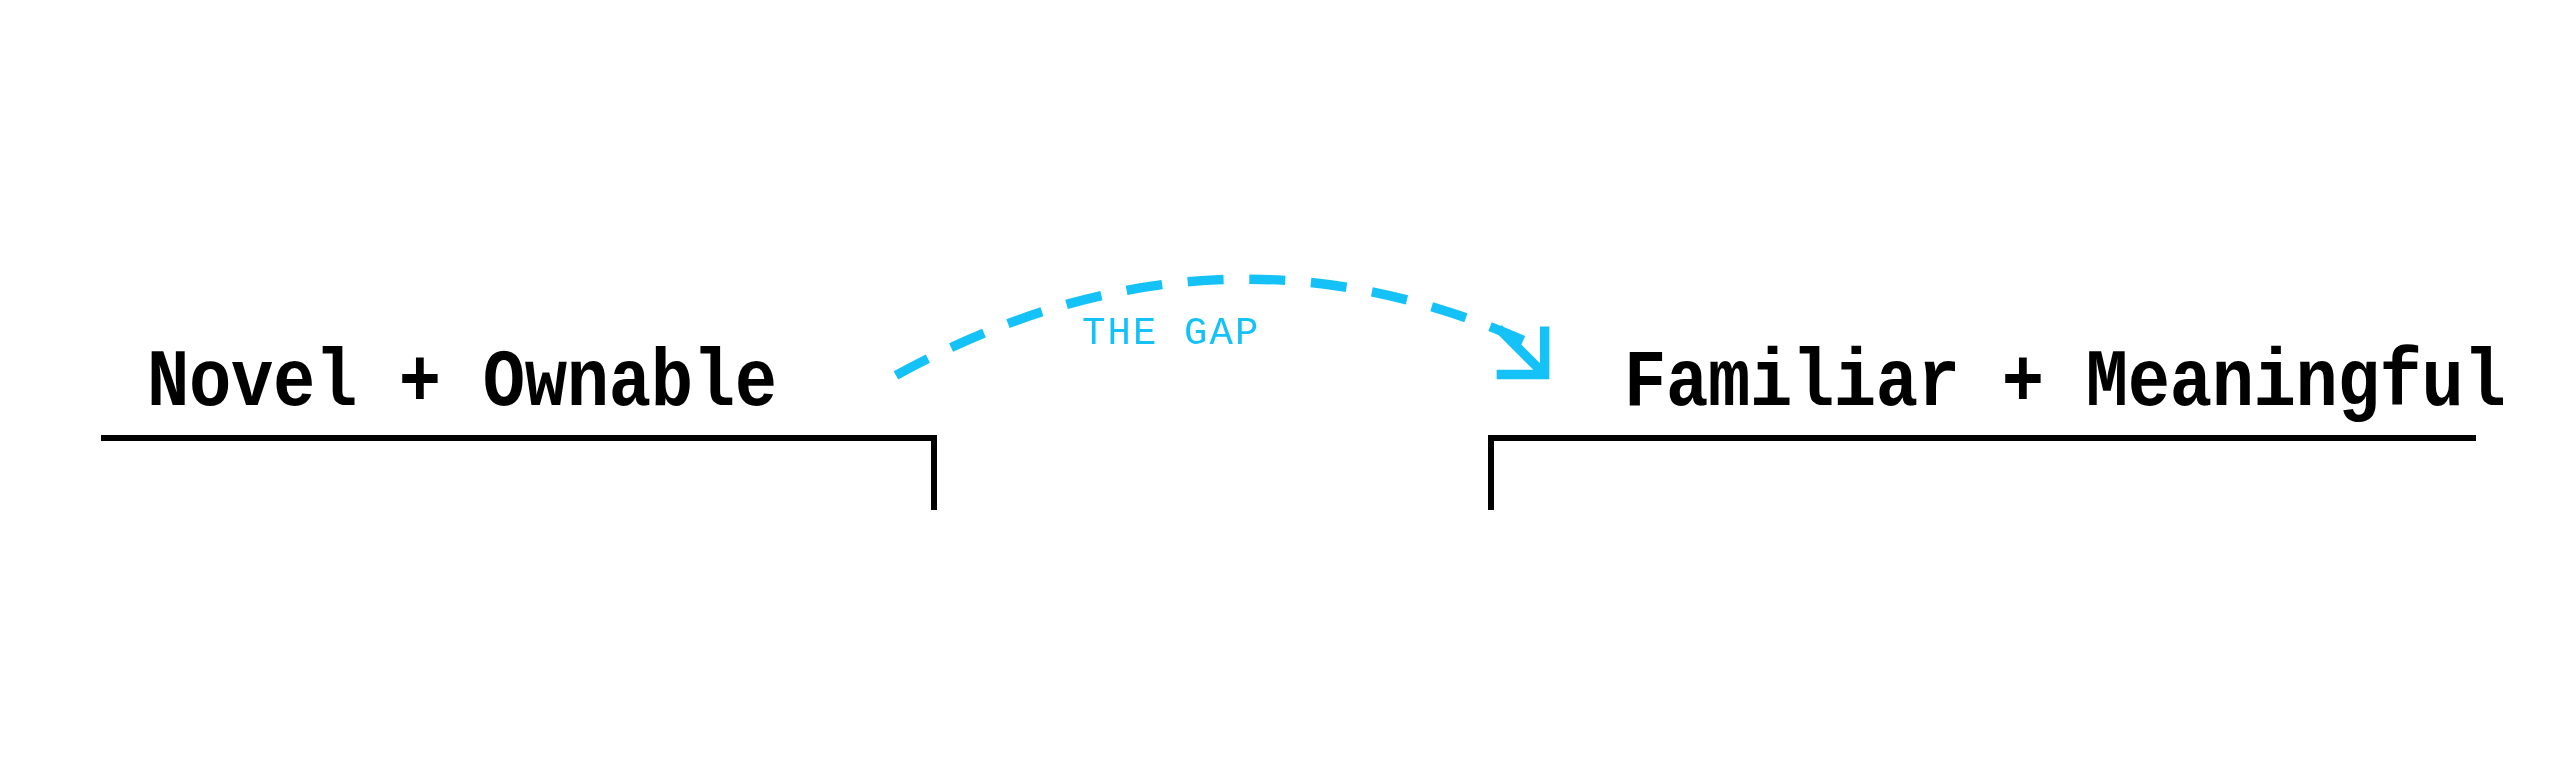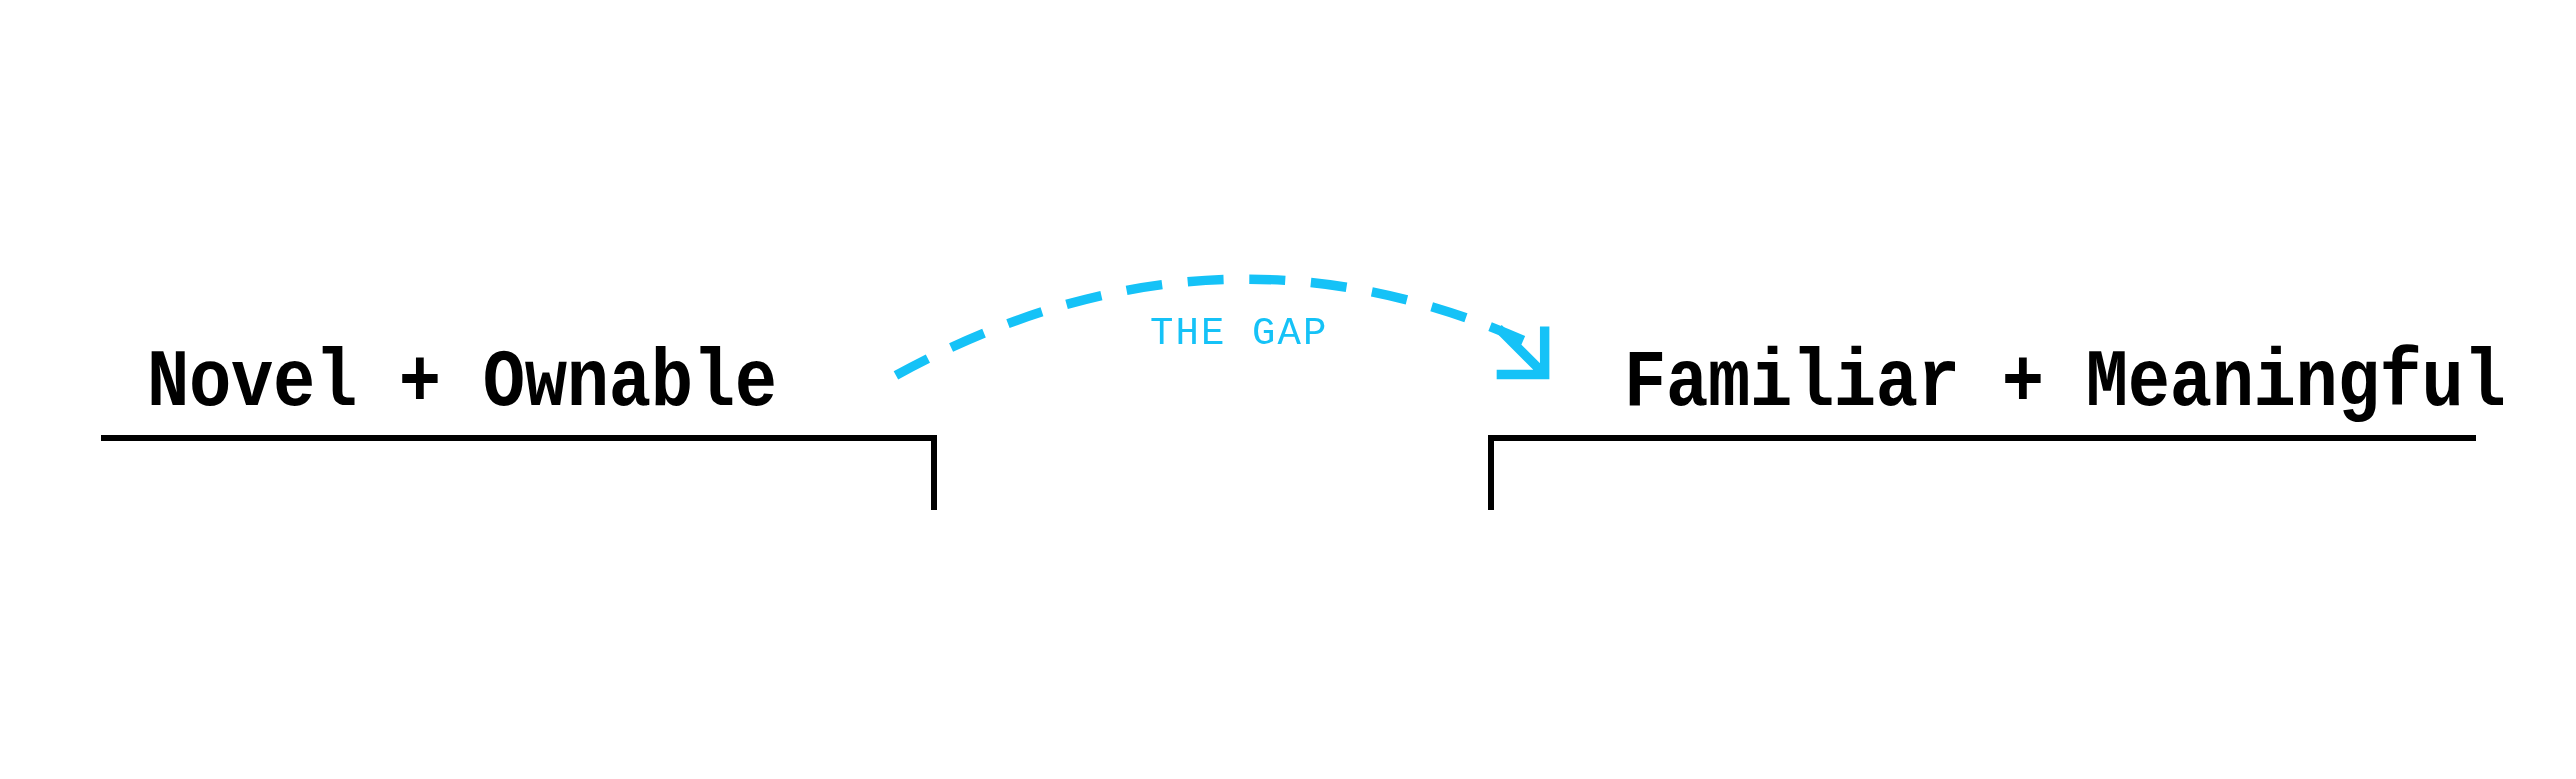--- a/index.html
+++ b/index.html
@@ -63,21 +63,21 @@
     top: 0;
     width: 2576px;
     height: 779px;
     pointer-events: none;
   }
 
   
 
   #gap-label {
     position: absolute;
-    left: 1150px;
+    left: 1082px;
     top: 315px;
     font-size: 39px;
     font-weight: 400;
     letter-spacing: 2.1px;
     color: #15C2F7;
     white-space: nowrap;
     line-height: 1;
   }
 </style>
 </head>

